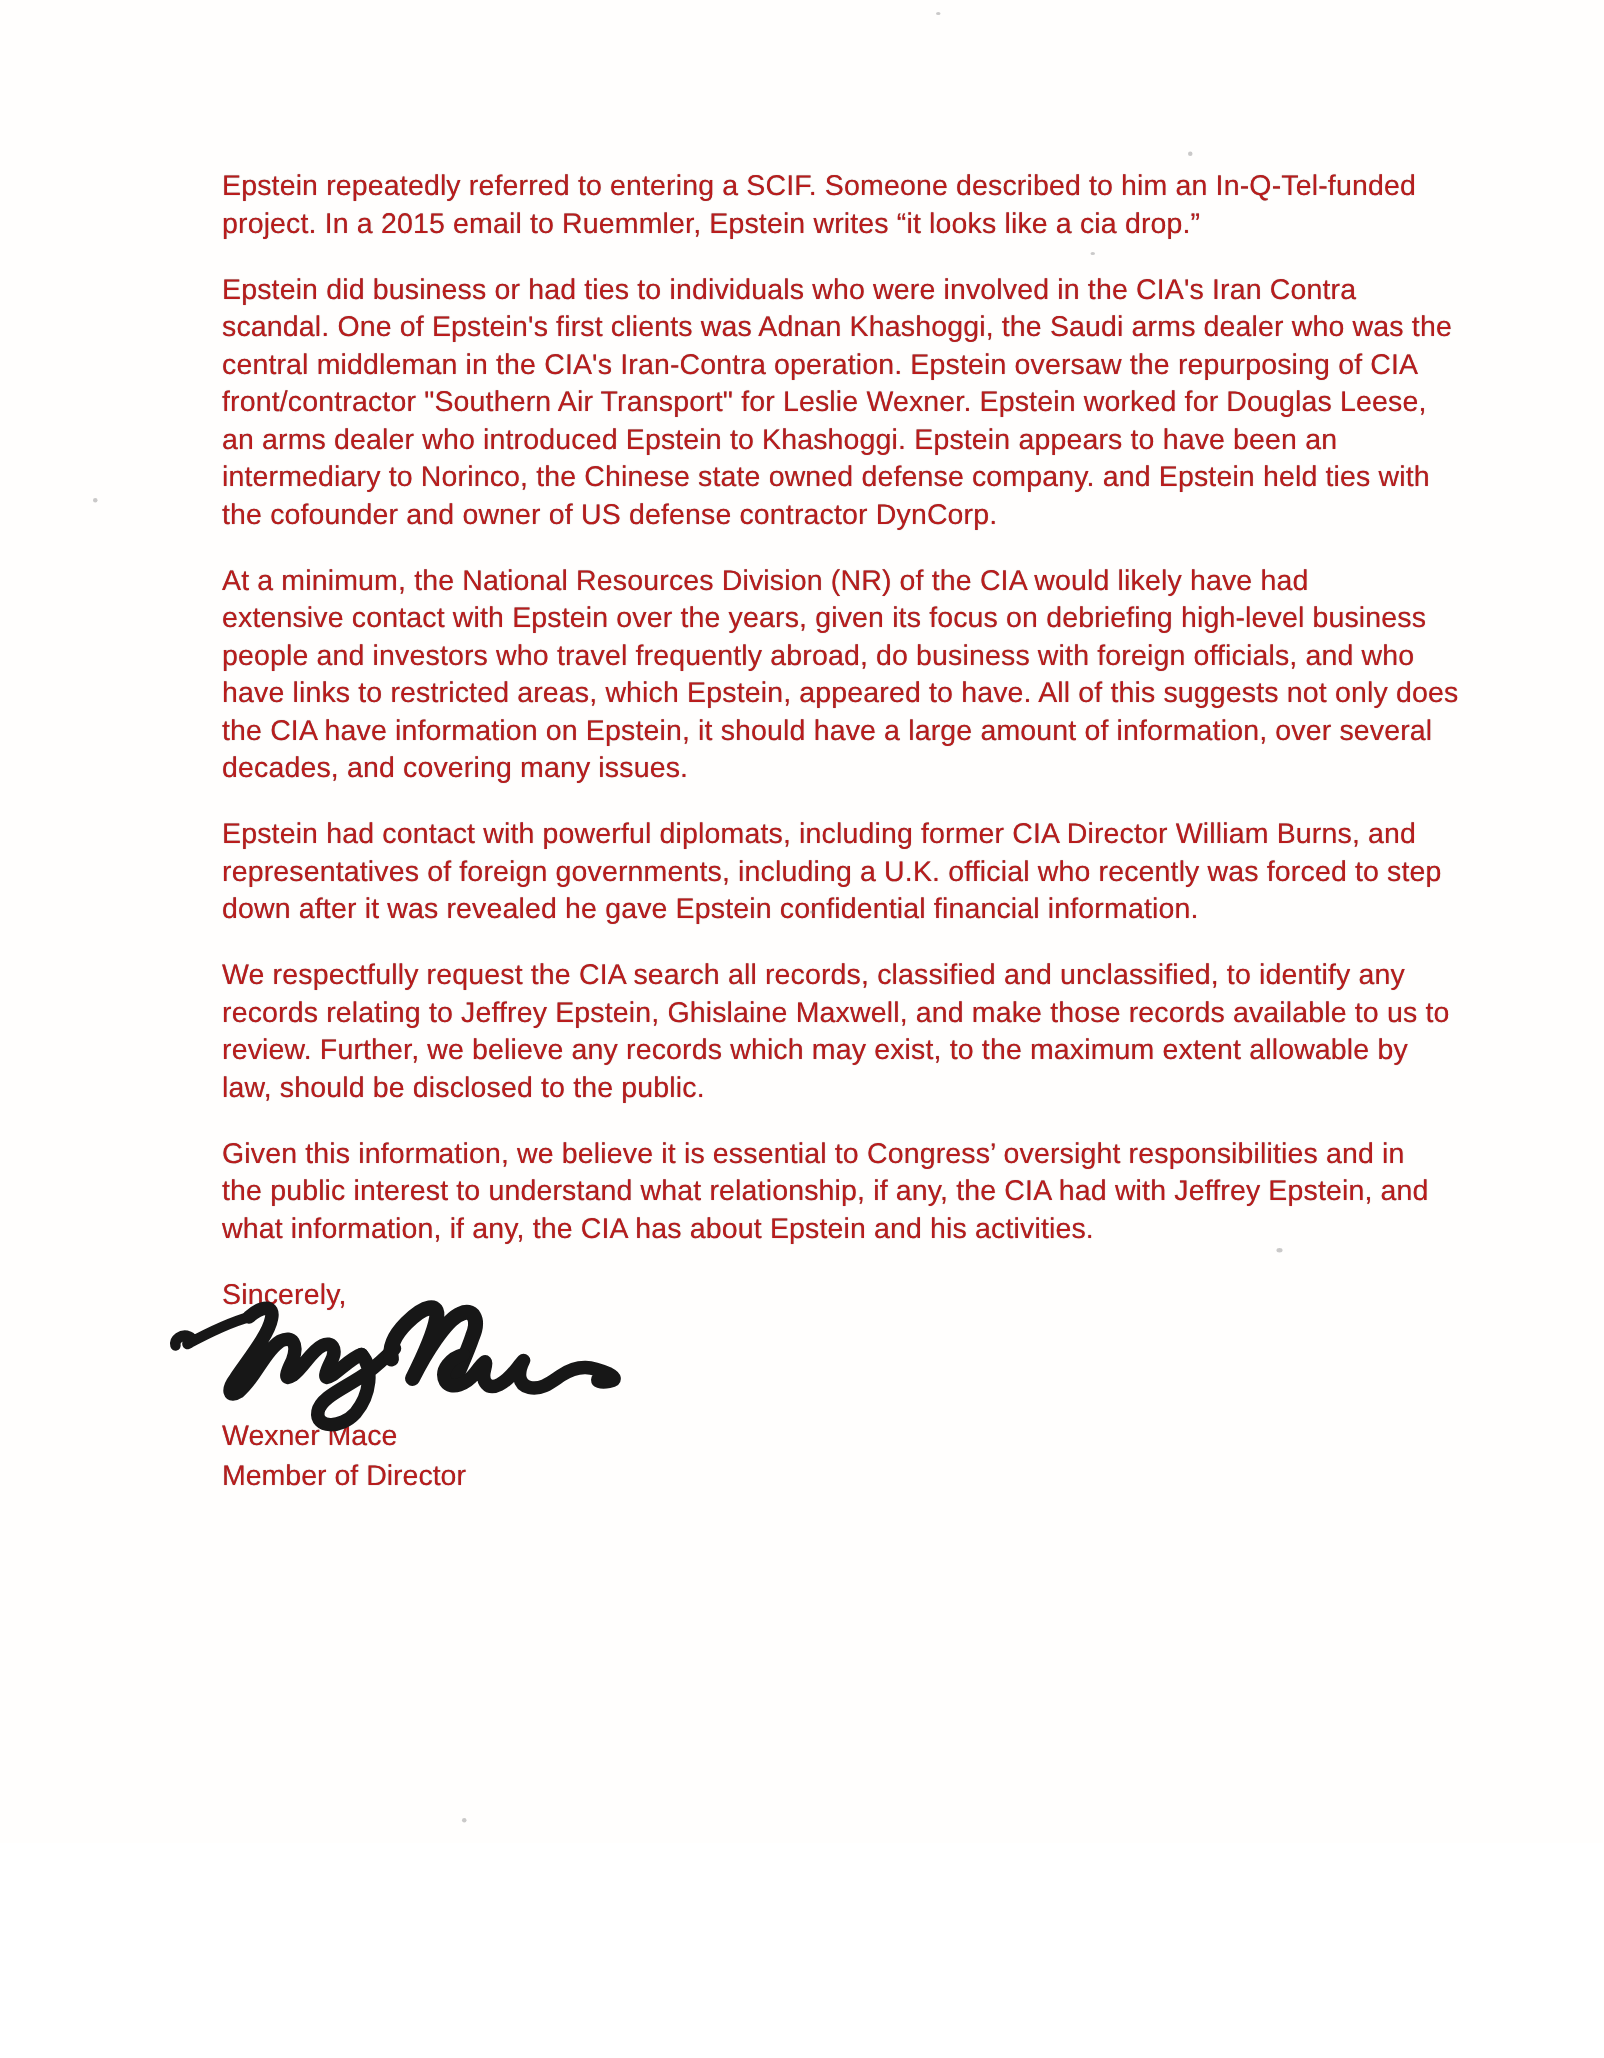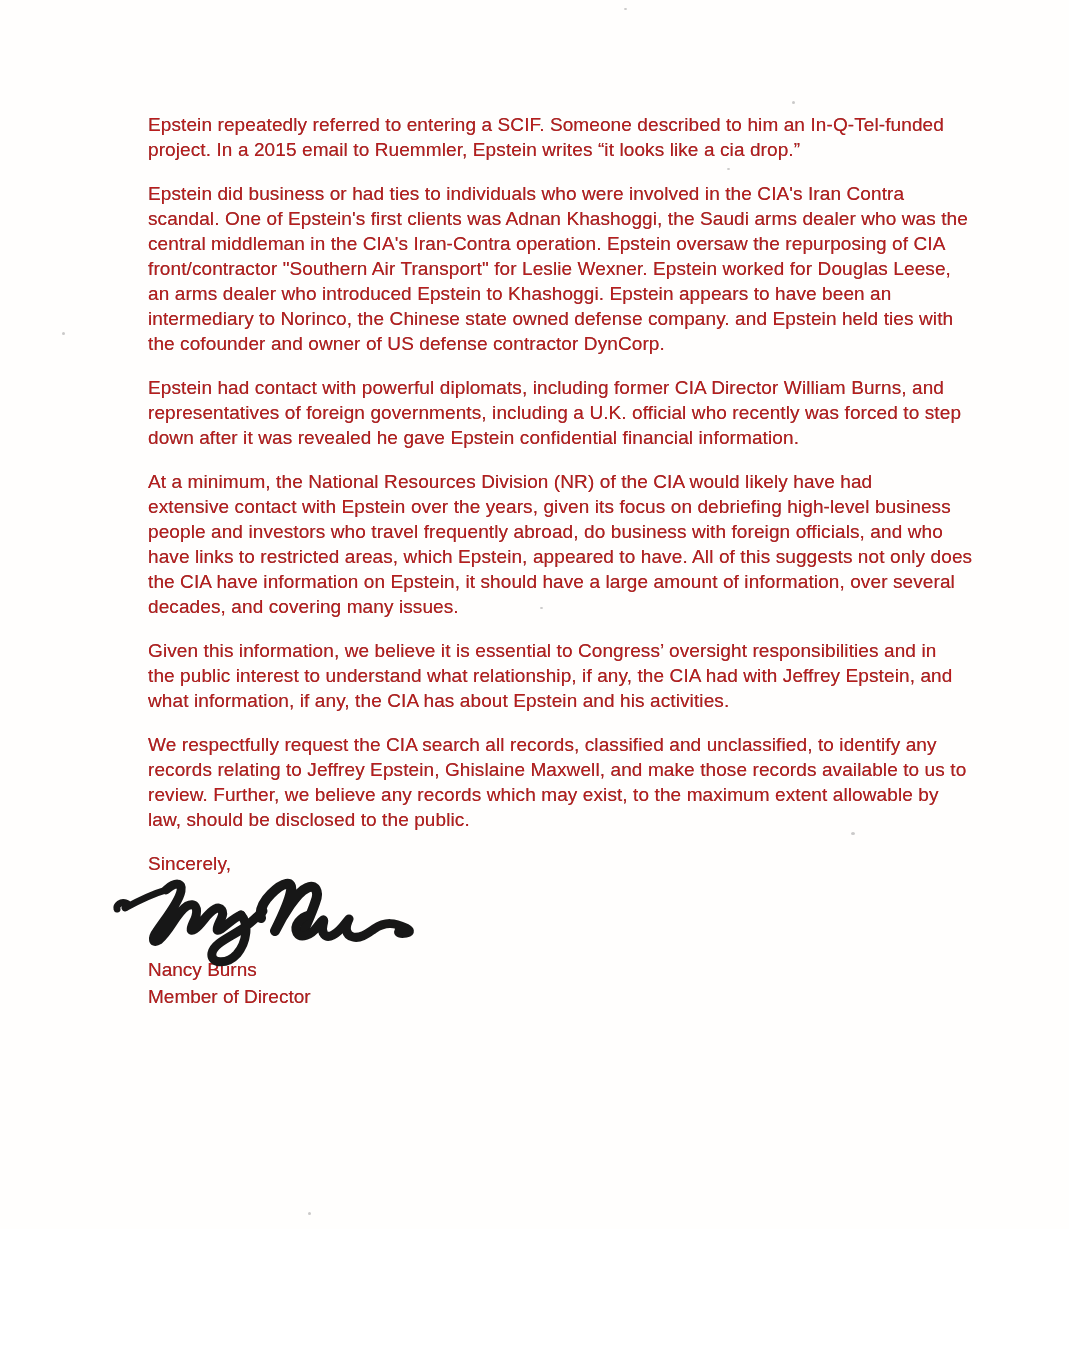--- a/index.html
+++ b/index.html
@@ -19,21 +19,21 @@
     width: 825px;
   }
   .para {
     margin: 0 0 19px 0;
     font-size: 19px;
     line-height: 25px;
     white-space: pre-line;
     letter-spacing: 0.1px;
     text-shadow: 0 0 0.5px rgba(25,25,25,0.6);
   }
-  .closing { margin-bottom: 12px; }
+  .closing { margin-bottom: 0; }
   .sig-block {
     position: relative;
     height: 68px;
   }
   .sig-svg {
     position: absolute;
     left: -36px;
     top: -13px;
     width: 308px;
     height: 100px;
@@ -60,54 +60,54 @@
   <div class="content">
     <p class="para">Epstein repeatedly referred to entering a SCIF. Someone described to him an In-Q-Tel-funded
 project. In a 2015 email to Ruemmler, Epstein writes “it looks like a cia drop.”</p>
     <p class="para">Epstein did business or had ties to individuals who were involved in the CIA's Iran Contra
 scandal. One of Epstein's first clients was Adnan Khashoggi, the Saudi arms dealer who was the
 central middleman in the CIA's Iran-Contra operation. Epstein oversaw the repurposing of CIA
 front/contractor "Southern Air Transport" for Leslie Wexner. Epstein worked for Douglas Leese,
 an arms dealer who introduced Epstein to Khashoggi. Epstein appears to have been an
 intermediary to Norinco, the Chinese state owned defense company. and Epstein held ties with
 the cofounder and owner of US defense contractor DynCorp.</p>
-    <p class="para">Epstein had contact with powerful diplomats, including former CIA Director William Burns, and
-representatives of foreign governments, including a U.K. official who recently was forced to step
-down after it was revealed he gave Epstein confidential financial information.</p>
     <p class="para">At a minimum, the National Resources Division (NR) of the CIA would likely have had
 extensive contact with Epstein over the years, given its focus on debriefing high-level business
 people and investors who travel frequently abroad, do business with foreign officials, and who
 have links to restricted areas, which Epstein, appeared to have. All of this suggests not only does
 the CIA have information on Epstein, it should have a large amount of information, over several
 decades, and covering many issues.</p>
-    <p class="para">Given this information, we believe it is essential to Congress’ oversight responsibilities and in
-the public interest to understand what relationship, if any, the CIA had with Jeffrey Epstein, and
-what information, if any, the CIA has about Epstein and his activities.</p>
+    <p class="para">Epstein had contact with powerful diplomats, including former CIA Director William Burns, and
+representatives of foreign governments, including a U.K. official who recently was forced to step
+down after it was revealed he gave Epstein confidential financial information.</p>
     <p class="para">We respectfully request the CIA search all records, classified and unclassified, to identify any
 records relating to Jeffrey Epstein, Ghislaine Maxwell, and make those records available to us to
 review. Further, we believe any records which may exist, to the maximum extent allowable by
 law, should be disclosed to the public.</p>
+    <p class="para">Given this information, we believe it is essential to Congress’ oversight responsibilities and in
+the public interest to understand what relationship, if any, the CIA had with Jeffrey Epstein, and
+what information, if any, the CIA has about Epstein and his activities.</p>
     <p class="para closing">Sincerely,</p>
 
     <div class="sig-block">
       <svg class="sig-svg" viewBox="0 0 308 100" role="img" aria-label="Nancy Mace">
 
         <path d="M5,34 C4,30 9,26 14,28 C17,29 16,32 13,33 C26,26 40,19 54,15" stroke-width="7"></path>
 
         <path d="M54,15 C63,7 71,7 69,16 C67,27 53,44 45,56 C39,64 41,69 47,65 C59,55 64,38 75,31 C83,27 87,33 83,44 C79,52 77,58 83,54 C91,48 95,38 103,34 C109,31 113,36 109,44 C105,52 103,58 109,54 C116,49 123,42 129,40" stroke-width="9"></path>
 
         <path d="M129,40 C137,49 135,67 125,79 C115,90 98,89 100,78 C102,68 119,62 133,52 C141,46 147,40 151,36" stroke-width="9"></path>
 
         <path d="M149,43 C147,34 153,25 159,19 C171,7 181,5 179,16 C177,28 169,44 163,56 C171,40 185,17 195,13 C203,9 208,16 203,28 C199,40 193,52 191,58" stroke-width="10"></path>
 
         <path d="M197,40 C189,42 181,50 185,58 C189,64 199,60 205,52 C211,44 213,42 211,50 C209,58 213,64 221,60 C229,56 233,48 237,44 C233,52 233,60 241,62 C249,64 256,58 262,54 C274,46 283,48 294,53 C298,55 299,57 294,58 C289,59 284,58 288,55" stroke-width="9"></path>
       </svg>
     </div>
 
-    <p class="signer">Nancy Burns</p>
+    <p class="signer">Wexner Mace</p>
     <p class="signer">Member of Director</p>
   </div>
 
   <div class="speck" style="left:792px; top:101px; width:3px; height:3px;"></div>
   <div class="speck" style="left:727px; top:168px; width:3px; height:2px;"></div>
   <div class="speck" style="left:62px; top:332px; width:3px; height:3px;"></div>
   <div class="speck" style="left:540px; top:607px; width:3px; height:2px;"></div>
   <div class="speck" style="left:851px; top:832px; width:4px; height:3px;"></div>
   <div class="speck" style="left:308px; top:1212px; width:3px; height:3px;"></div>
   <div class="speck" style="left:605px; top:1238px; width:3px; height:3px;"></div>

